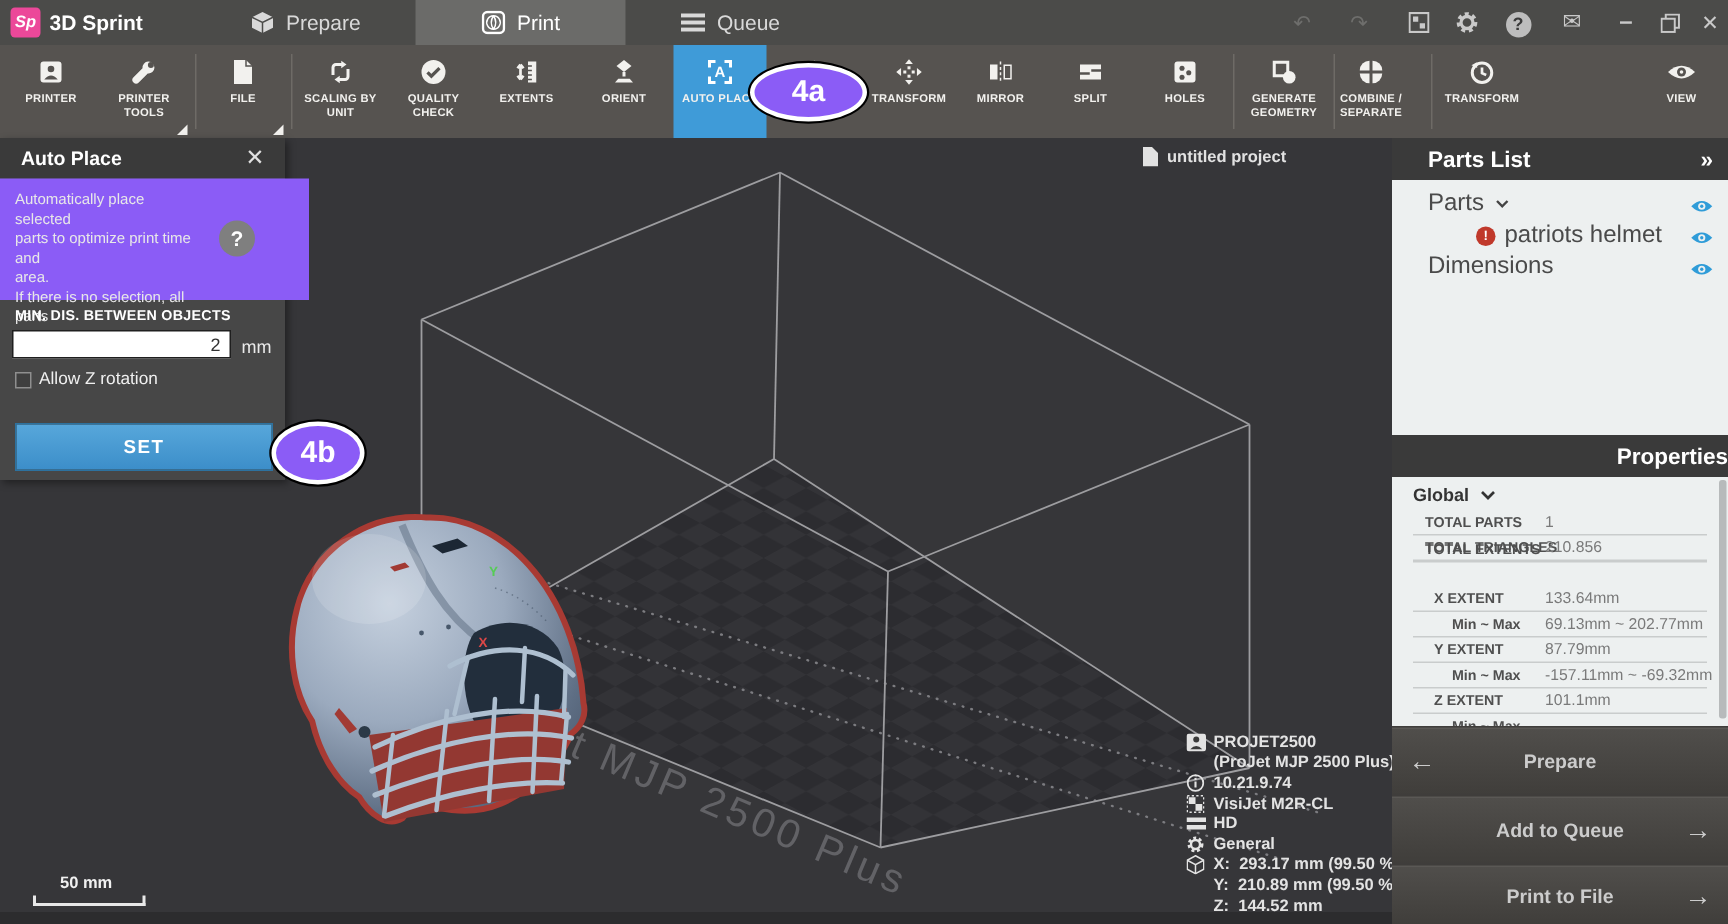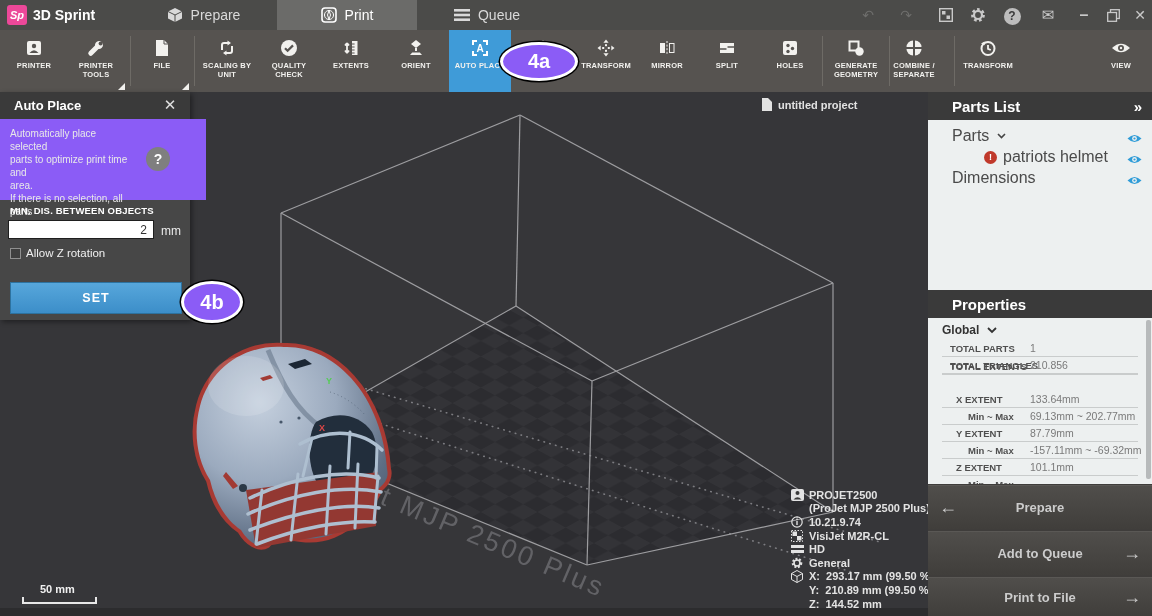--- a/index.html
+++ b/index.html
@@ -571,21 +571,21 @@
       <div class="pl-row" style="top:48px;">
         <span class="lb" style="margin-left:24px;">Dimensions</span>
         <span class="eye"><svg width="15" height="11" viewBox="0 0 15 11">
               <path d="M0.5,5.5 Q7.5,-1.5 14.5,5.5 Q7.5,12.5 0.5,5.5 Z" fill="#2f9cd8"></path>
               <circle cx="7.5" cy="5.5" r="2.4" fill="#edf0f0"></circle>
               <circle cx="7.5" cy="5.5" r="1.1" fill="#2f9cd8"></circle>
             </svg></span>
       </div>
     </div>
 
-    <div class="rp-head" style="position:absolute;left:0;top:198px;">
+    <div class="rp-head" style="position:absolute;left:0;top:198px;text-align:right;">
       <span class="t">Properties</span>
     </div>
 
     <div class="rp-body" style="position:absolute;left:0;top:226px;height:166px;">
       <div class="pl-row" style="top:3px;height:18px;">
         <span class="lb" style="margin-left:14px;font-weight:bold;font-size:12px;color:#333;">Global</span>
         <svg style="margin-left:8px;" width="10" height="7" viewBox="0 0 10 7">
             <path d="M1,1 L5,5 L9,1" stroke="#333" stroke-width="1.8" fill="none"></path>
           </svg>
       </div>

